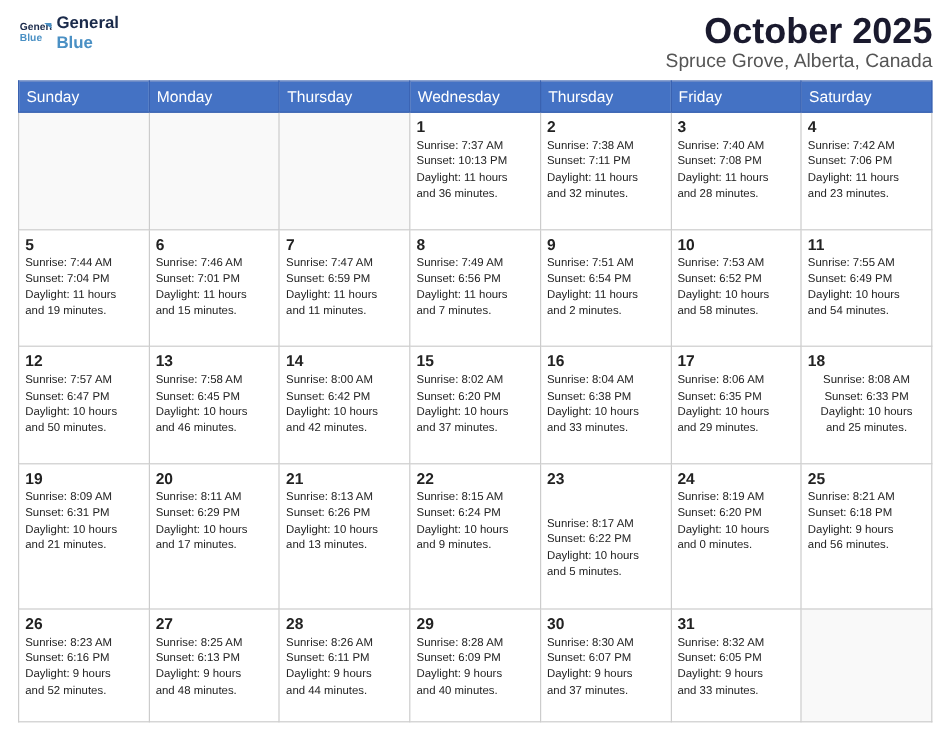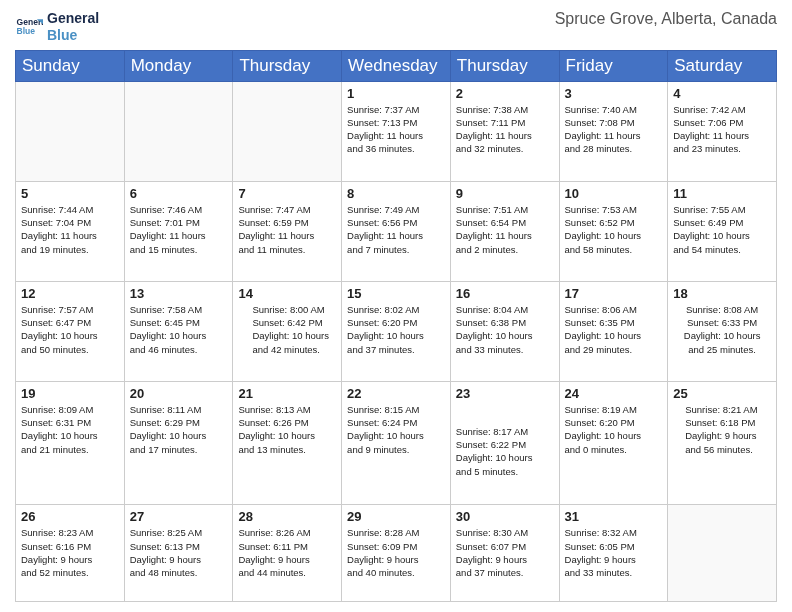--- a/index.html
+++ b/index.html
@@ -50,21 +50,21 @@
       border: 1px solid #ccc;
       border-collapse: collapse;
       width: 100%;
       table-layout: fixed;
     }
     .calendar th {
       background: #4472c4;
       color: #fff;
       text-align: left;
       padding: 5px 6px;
-      font-size: 17px;
+      font-size: 13px;
       font-weight: normal;
       border: 1px solid #3a62b0;
     }
     .calendar td {
       border: 1px solid #ccc;
       vertical-align: top;
       padding: 4px 5px;
       font-size: 10px;
       color: #222;
       height: 82px;
@@ -99,20 +99,21 @@
         <text x="2" y="15" font-size="11" font-weight="bold" fill="#1a2a4a" font-family="Arial">General</text>
         <text x="2" y="27" font-size="11" font-weight="bold" fill="#4a90c4" font-family="Arial">Blue</text>
         <polygon points="28,8 36,14 36,8" fill="#4a90c4"></polygon>
       </svg>
       <div>
         <div style="font-size:14px;font-weight:bold;color:#1a2a4a;line-height:1.2;">General</div>
         <div style="font-size:14px;font-weight:bold;color:#4a90c4;line-height:1.2;">Blue</div>
       </div>
     </div>
     <div class="title-block">
+      <div class="main-title">October 2025</div>
       <div class="subtitle">Spruce Grove, Alberta, Canada</div>
     </div>
   </div>
 
   <table class="calendar">
     <thead>
       <tr>
 
       <th>Sunday</th>
           <th>Monday</th>
@@ -124,21 +125,21 @@
         </tr>
     </thead>
     <tbody id="calendar-body">
     <tr>
           <td class="empty-cell"></td>
           <td class="empty-cell"></td>
           <td class="empty-cell"></td>
           <td>
             <span class="day-num">1</span>
             <div class="day-info" style="white-space: pre-line;">Sunrise: 7:37 AM
-Sunset: 7:13 PM
+Sunset: 10:13 PM
 Daylight: 11 hours
 and 36 minutes.</div>
           </td>
           <td>
             <span class="day-num">2</span>
             <div class="day-info" style="white-space: pre-line;">Sunrise: 7:38 AM
 Sunset: 7:11 PM
 Daylight: 11 hours
 and 32 minutes.</div>
           </td>
@@ -218,21 +219,21 @@
           </td>
           <td>
             <span class="day-num">13</span>
             <div class="day-info" style="white-space: pre-line;">Sunrise: 7:58 AM
 Sunset: 6:45 PM
 Daylight: 10 hours
 and 46 minutes.</div>
           </td>
           <td>
             <span class="day-num">14</span>
-            <div class="day-info" style="white-space: pre-line; margin-left: 14px;">Sunrise: 8:00 AM
+            <div class="day-info" style="white-space: pre-line;">Sunrise: 8:00 AM
 Sunset: 6:42 PM
 Daylight: 10 hours
 and 42 minutes.</div>
           </td>
           <td>
             <span class="day-num">15</span>
             <div class="day-info" style="white-space: pre-line;">Sunrise: 8:02 AM
 Sunset: 6:20 PM
 Daylight: 10 hours
 and 37 minutes.</div>
@@ -297,21 +298,21 @@
           </td>
           <td>
             <span class="day-num">24</span>
             <div class="day-info" style="white-space: pre-line;">Sunrise: 8:19 AM
 Sunset: 6:20 PM
 Daylight: 10 hours
 and 0 minutes.</div>
           </td>
           <td>
             <span class="day-num">25</span>
-            <div class="day-info" style="white-space: pre-line; margin-left: 12px;">Sunrise: 8:21 AM
+            <div class="day-info" style="white-space: pre-line;">Sunrise: 8:21 AM
 Sunset: 6:18 PM
 Daylight: 9 hours
 and 56 minutes.</div>
           </td>
         </tr>
         <tr class="last-row">
           <td>
             <span class="day-num">26</span>
             <div class="day-info" style="white-space: pre-line;">Sunrise: 8:23 AM
 Sunset: 6:16 PM

